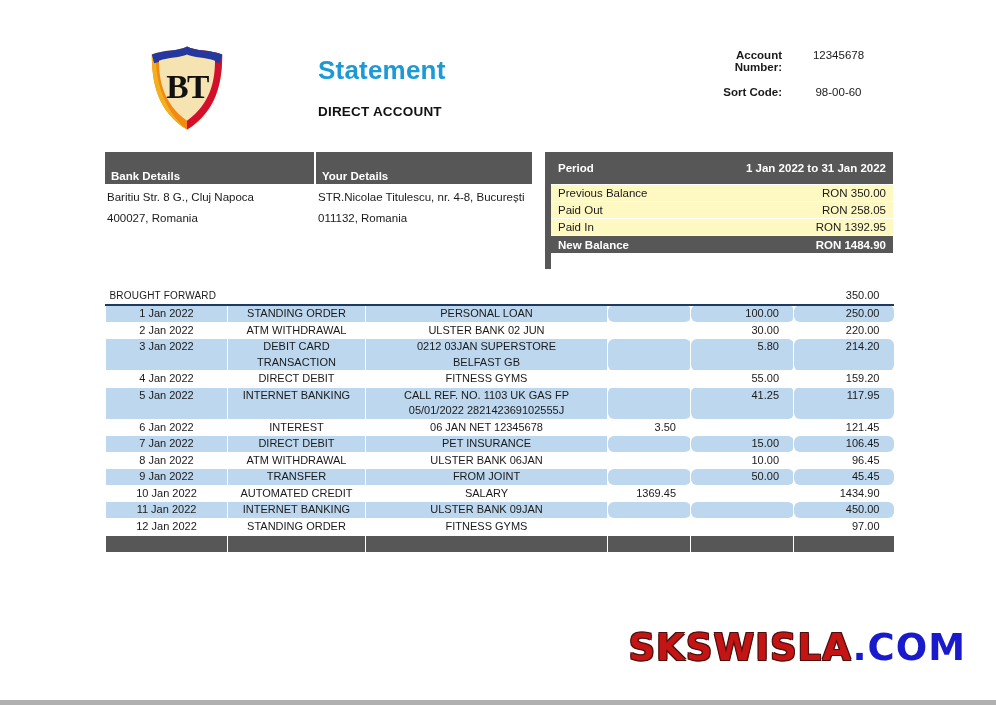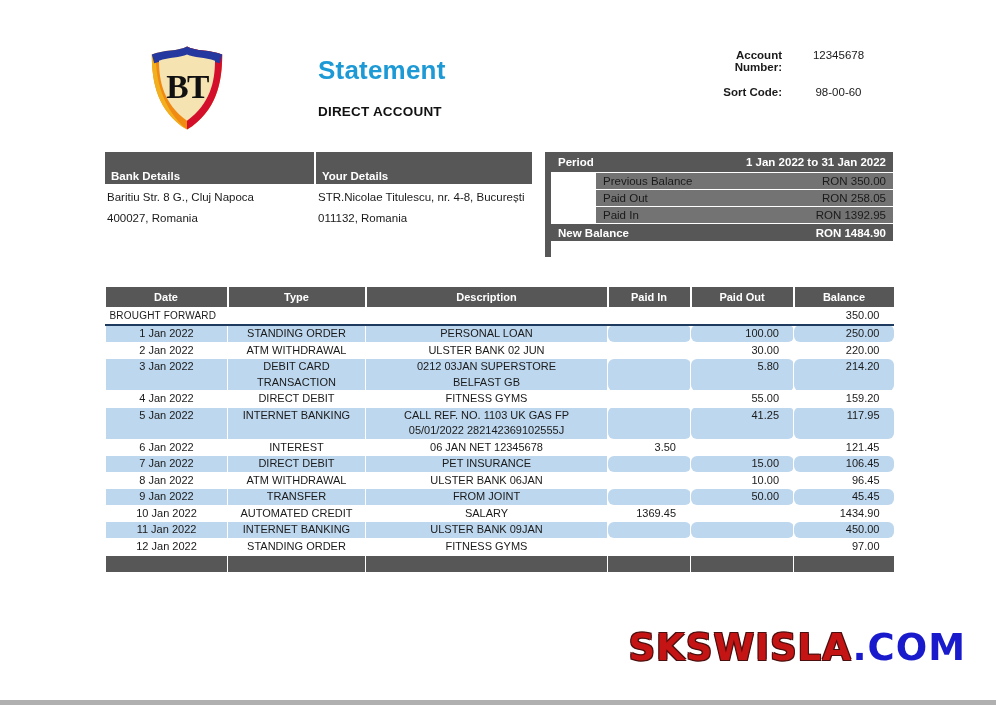--- a/index.html
+++ b/index.html
@@ -34,22 +34,22 @@
     background: #575757; color: #fff; font-weight: bold;
     font-size: 11.5px; height: 28px; line-height: 16px; padding: 16px 6px;
   }
   .detail-body { font-size: 11.5px; line-height: 21px; padding: 3px 2px 0 2px; }
 
   .summary-box { position: absolute; left: 545px; top: 152px; width: 348px; border-left: 6px solid #575757; }
   .summary-row {
     display: flex; justify-content: space-between; align-items: center;
     height: 16px; font-size: 11.5px; padding: 0 7px; margin-bottom: 1px;
   }
-  .summary-row.dark { background: #575757; color: #fff; font-weight: bold; height: 20px; }
-  .summary-row.blue { background: #737373; color: #1a1a1a; margin-left: 45px; }
+  .summary-row.dark { background: #575757; color: #fff; font-weight: bold; height: 32px; }
+  .summary-row.blue { background: #fef9c3; color: #1a1a1a; }
   .summary-row.dark.newbal { height: 17px; margin-bottom: 16px; }
 
   
   .tx-table {
     position: absolute; left: 105px; top: 287px; width: 788px;
     border-collapse: collapse; table-layout: fixed; font-size: 11px;
   }
   .tx-table th {
     background: #575757; color: #fff; font-weight: bold; font-size: 11px;
     height: 20px; text-align: center; border-left: 2px solid #fff;
@@ -148,28 +148,20 @@
 <table class="tx-table">
   <colgroup>
     <col style="width:122px">
       <col style="width:138px">
       <col style="width:242px">
     <col style="width:83px">
       <col style="width:103px">
       <col style="width:100px">
   </colgroup>
   <thead>
-    <tr>
-      <th>Date</th>
-      <th>Type</th>
-      <th>Description</th>
-      <th>Paid In</th>
-      <th>Paid Out</th>
-      <th>Balance</th>
-    </tr>
     <tr class="bf-row">
       <td colspan="3" class="bf-label">BROUGHT FORWARD</td>
       <td></td>
         <td></td>
       <td class="bf-bal">350.00</td>
     </tr>
   </thead>
   <tbody class="tx-body">
       <tr>
         <td class="c-date">

